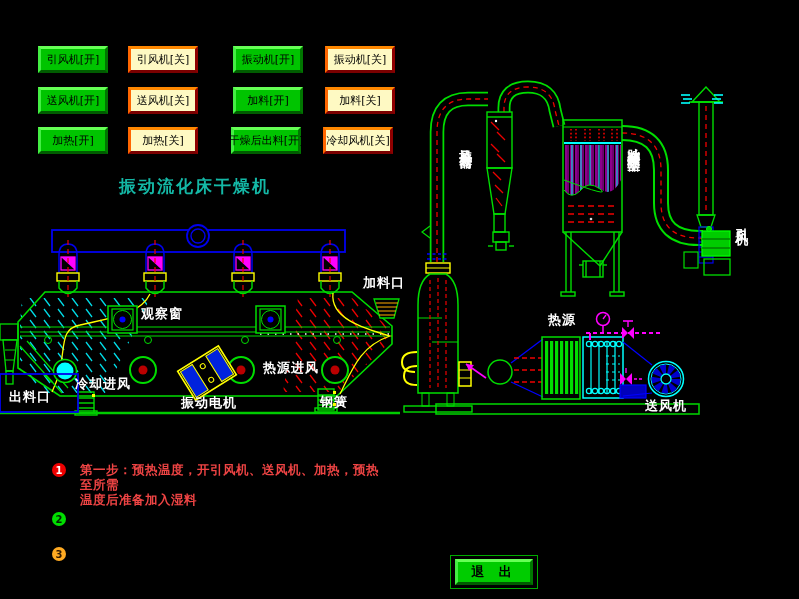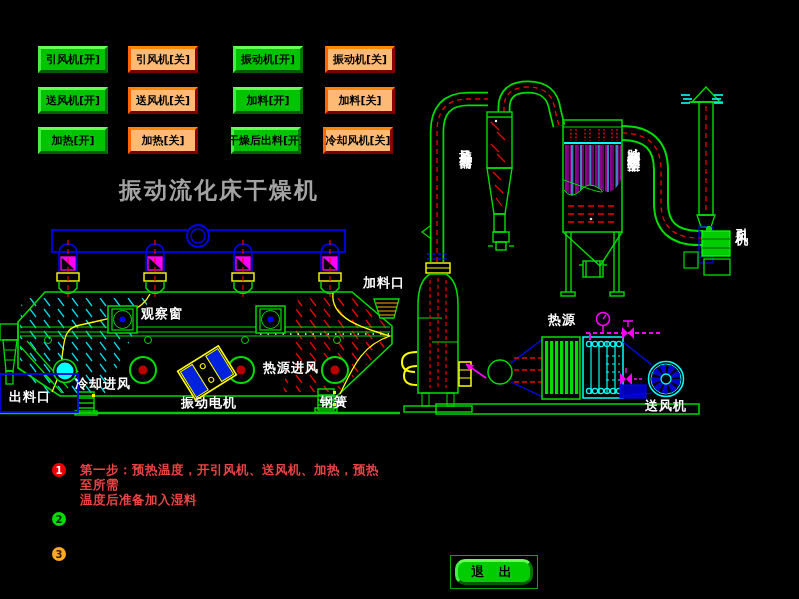--- a/index.html
+++ b/index.html
@@ -1,42 +1,42 @@
 <!DOCTYPE html>
 <html><head>
 <meta charset="utf-8">
 <style>
   html,body{margin:0;padding:0;background:#000;}
   #screen{position:relative;width:799px;height:599px;background:#000;overflow:hidden;
           font-family:"DejaVu Sans","Liberation Sans",sans-serif;}
   .btn{position:absolute;width:70px;height:27px;box-sizing:border-box;
        display:flex;align-items:center;justify-content:center;
-       font-weight:bold;font-size:11px;color:#000;white-space:nowrap;cursor:pointer;text-align:right;}
+       font-weight:normal;font-size:11px;color:#000;white-space:nowrap;cursor:pointer;text-align:right;}
   .btn.on{background:#00c400;
        border-top:3px solid #66ff55;border-left:3px solid #44ee44;
        border-bottom:3px solid #005c00;border-right:3px solid #007700;}
-  .btn.off{background:#fdba74;
+  .btn.off{background:#fef9c3;
        border-top:3px solid #ff8800;border-left:3px solid #ff6600;
        border-bottom:3px solid #7a0000;border-right:3px solid #8f0000;}
-  .title{position:absolute;left:119px;top:175px;color:#a3a3a3;font-size:23px;
+  .title{position:absolute;left:119px;top:175px;color:#14b8a6;font-size:17px;
        font-weight:bold;letter-spacing:2px;font-family:Liberation Mono, monospace;}
   .lbl{position:absolute;color:#fff;font-size:13px;font-weight:bold;letter-spacing:1px;line-height:1.1;}
   .lbl.v{writing-mode:vertical-rl;text-orientation:upright;letter-spacing:2px;}
   .step-badge{position:absolute;width:14px;height:14px;border-radius:50%;
        display:flex;align-items:center;justify-content:center;
        font-size:10px;font-weight:bold;}
   .step-text{position:absolute;color:#ef4444;font-size:12.5px;font-weight:bold;
        line-height:15px;letter-spacing:0.5px;white-space:pre-line;}
   #exit-frame{position:absolute;left:450px;top:555px;width:88px;height:34px;
        border:1px solid #00aa00;box-sizing:border-box;}
   #exit-btn{position:absolute;left:455px;top:559px;width:78px;height:26px;box-sizing:border-box;
        background:#00cc00;border-top:3px solid #66ff55;border-left:3px solid #44ee44;
        border-bottom:3px solid #005c00;border-right:3px solid #007700;
        display:flex;align-items:center;justify-content:center;
-       color:#000;font-weight:bold;font-size:13px;letter-spacing:5px;cursor:pointer;border-radius:10px;}
+       color:#000;font-weight:bold;font-size:13px;letter-spacing:5px;cursor:pointer;}
   svg{position:absolute;left:0;top:0;}
 </style>
 </head>
 <body>
 
 <div id="screen">
 
   <svg width="799" height="599" viewBox="0 0 799 599">
     <defs>
       <pattern id="hc" width="14" height="11" patternUnits="userSpaceOnUse">

